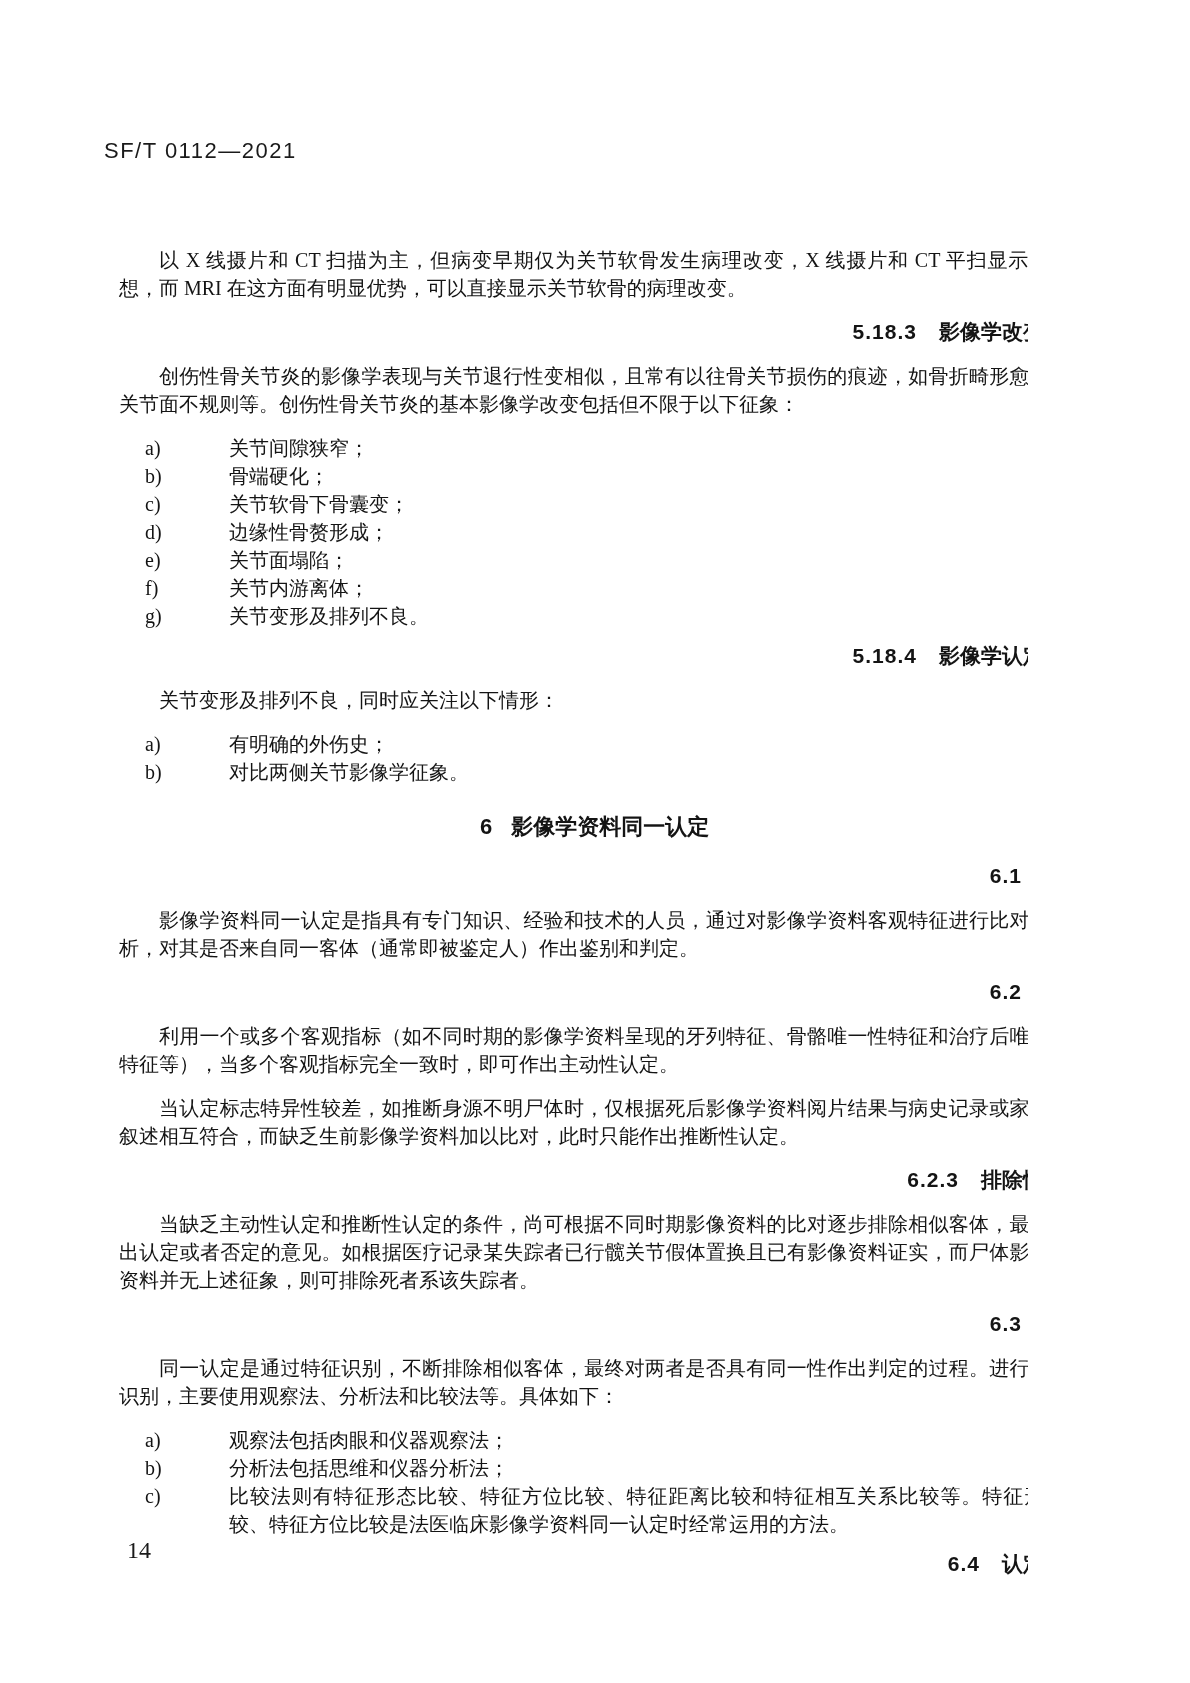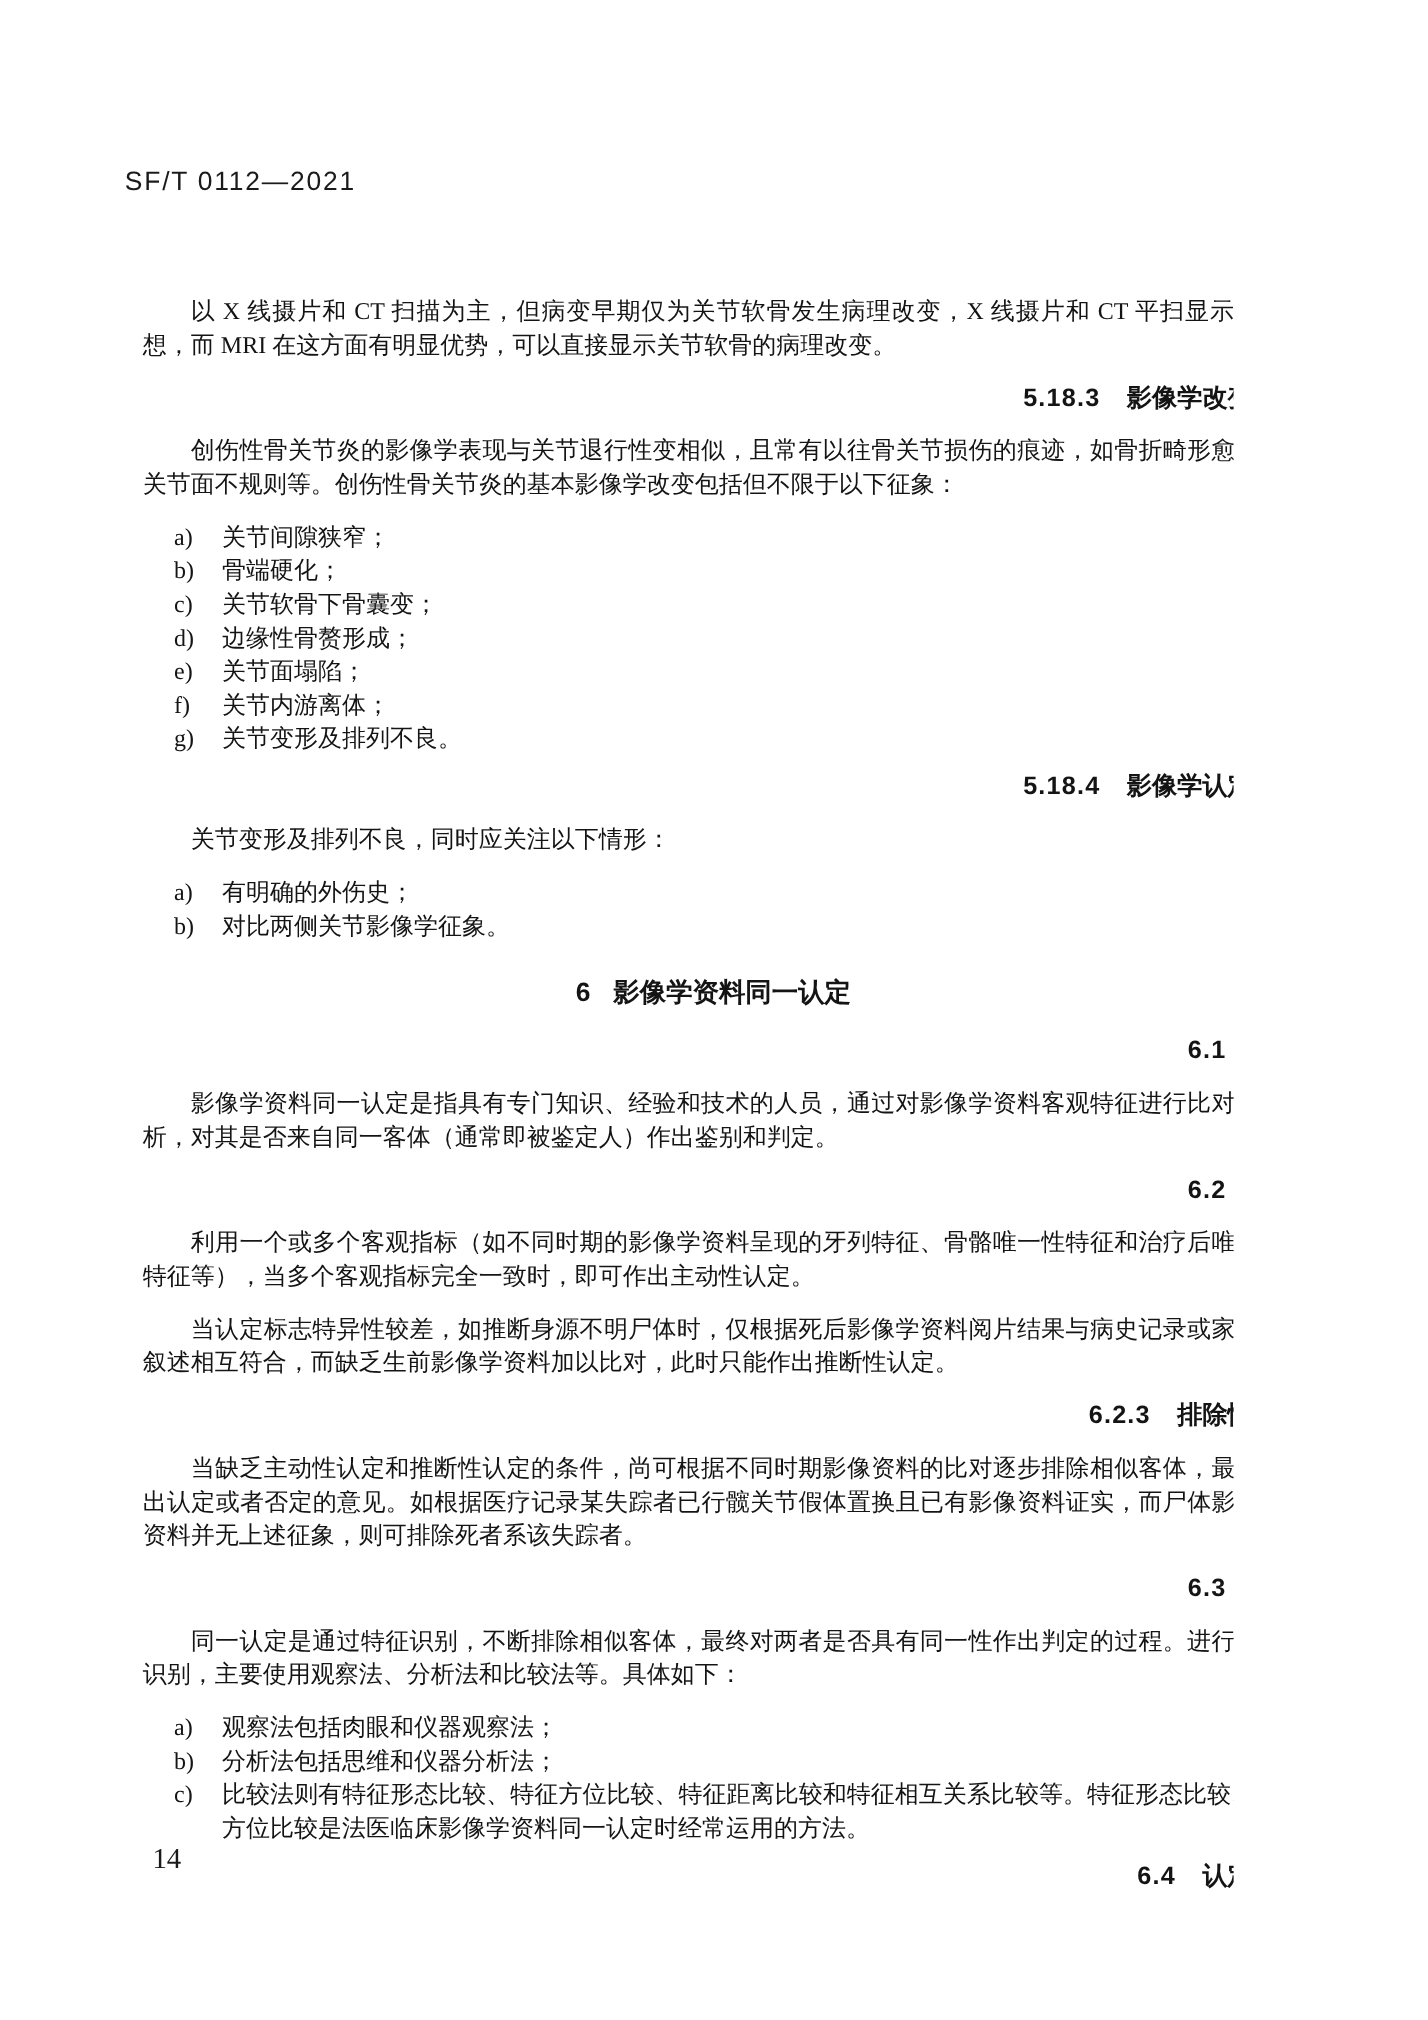--- a/index.html
+++ b/index.html
@@ -32,21 +32,21 @@
     margin:26px 0 20px 0;
     font-family:"Liberation Sans","DejaVu Sans",sans-serif;
     font-weight:bold;font-size:22px;line-height:30px;
     text-align:center;
   }
   .h-num{display:inline-block;margin-right:22px;letter-spacing:1px;}
   .h-chapter .h-num{margin-right:18px;}
   .list{margin:0;}
   .li{display:flex;padding-left:42px;}
   .li-label{flex:0 0 40px;}
-  .li-text{flex:1;text-align:justify;}
+  .li-text{flex:1;text-align:justify;margin-left:44px;}
   .page-number{
     position:absolute;top:1537px;left:127px;
     font-size:24px;color:#1a1a1a;
   }
 </style>
 </head>
 <body>
 
 <div class="page">
 

